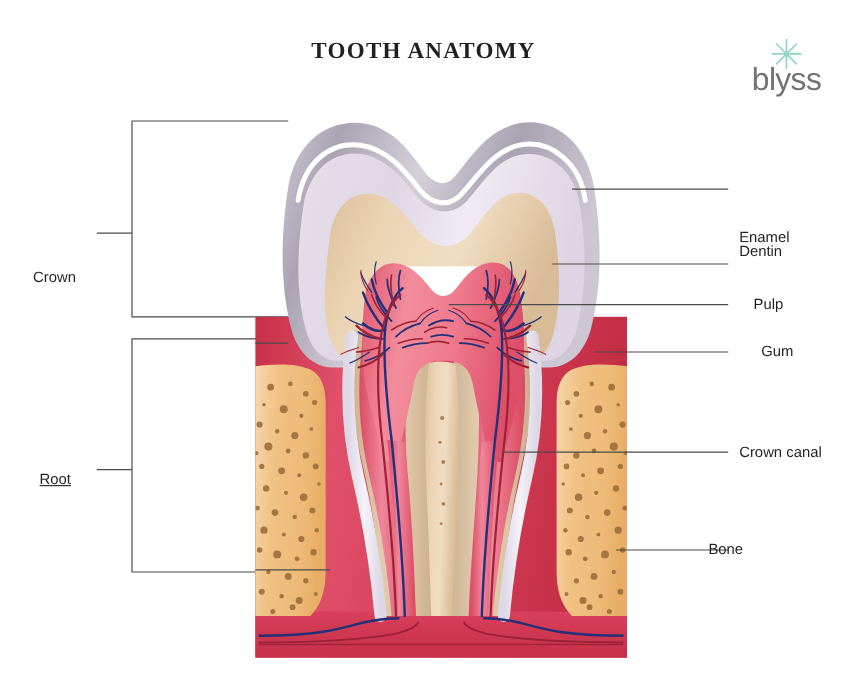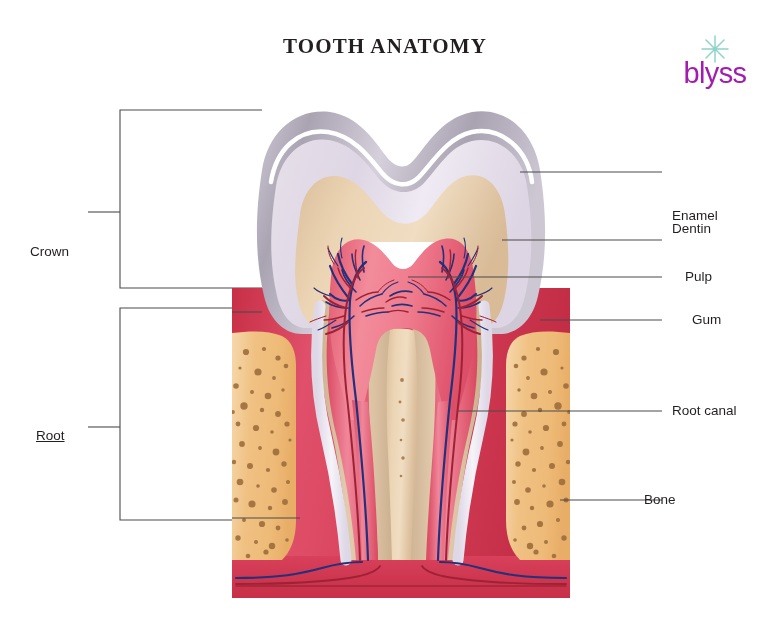--- a/index.html
+++ b/index.html
@@ -8,21 +8,21 @@
     font-family:"Liberation Sans","DejaVu Sans",sans-serif;
     color:#231f20;
   }
   #page-title{
     position:absolute;left:0;top:34px;width:770px;text-align:center;
     font-size:21px;font-weight:bold;letter-spacing:1.1px;color:#231f20;font-family:Liberation Serif, serif;
   }
   #brand-logo{position:absolute;left:665px;top:33px;width:100px;height:62px;}
   #brand-wordmark{
     position:absolute;left:0;top:26px;width:100px;text-align:center;
-    font-size:29px;font-weight:normal;letter-spacing:-0.6px;color:#a21caf;
+    font-size:29px;font-weight:normal;letter-spacing:-0.6px;color:#737373;
     line-height:1;
   }
   .leader-label{
     position:absolute;font-size:13.5px;color:#231f20;white-space:nowrap;
   }
   #figure-stage{position:absolute;left:0;top:0;width:770px;height:633px;}
   svg{display:block;}
 </style>
 </head>
 <body>
@@ -472,14 +472,14 @@
 </svg>
 </div>
 
 <div class="leader-label" style="left:30px;top:204px;margin-top:40px;">Crown</div>
 <div class="leader-label" style="left:36px;top:428px;text-decoration:underline;">Root</div>
 
 <div class="leader-label" style="left:672px;top:164px;margin-top:44px;">Enamel</div>
 <div class="leader-label" style="left:672px;top:221px;">Dentin</div>
 <div class="leader-label" style="left:685px;top:269px;">Pulp</div>
 <div class="leader-label" style="left:692px;top:312px;">Gum</div>
-<div class="leader-label" style="left:672px;top:403px;">Root canal</div>
+<div class="leader-label" style="left:672px;top:403px;">Crown canal</div>
 <div class="leader-label" style="left:644px;top:492px;">Bone</div>
 
 </body></html>

